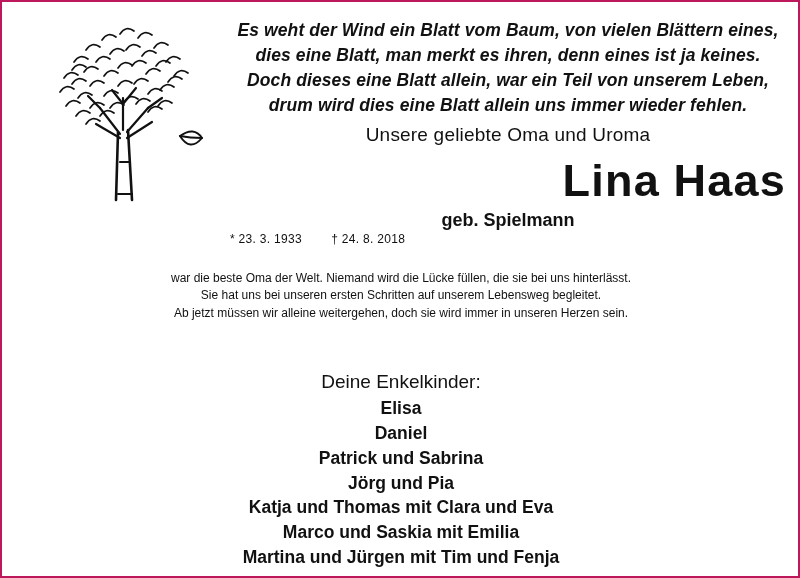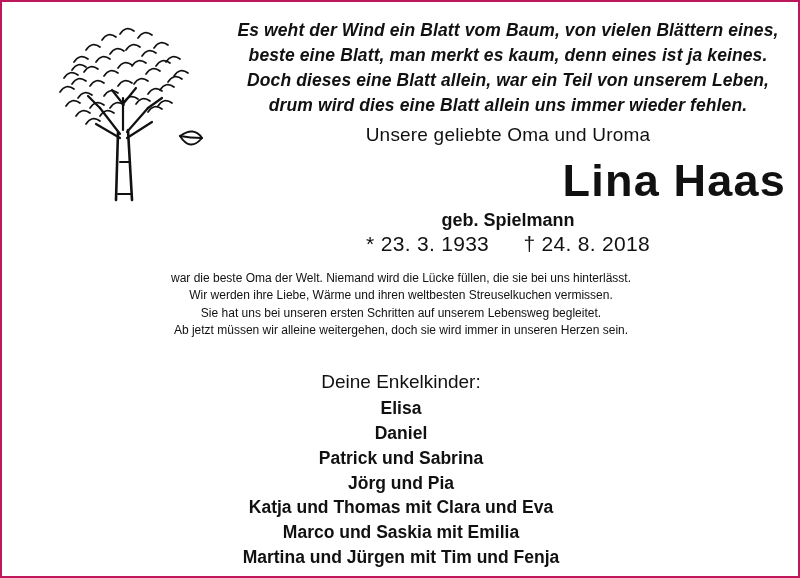--- a/index.html
+++ b/index.html
@@ -67,22 +67,21 @@
     width: 556px;
     text-align: center;
     font-size: 18px;
     font-weight: bold;
   }
   .dates {
     position: absolute;
     left: 228px;
     top: 230px;
     width: 556px;
-    text-align: center;
-    font-size: 21px;
+    font-size: 12px;
     letter-spacing: 0.3px;
   }
   .dates .sep {
     display: inline-block;
     width: 22px;
   }
   .body-text {
     position: absolute;
     left: 14px;
     top: 268px;
@@ -178,40 +177,39 @@
       <g fill="none" stroke="#111111" stroke-width="1.9" stroke-linecap="round">
 
         <path d="M160 124 q14 -10 22 2 q-12 14 -22 -2 Z"></path>
         <path d="M160 124 q10 2 22 2"></path>
       </g>
     </svg>
   </div>
 
   <div class="poem">
     <div>Es weht der Wind ein Blatt vom Baum, von vielen Blättern eines,</div>
-    <div>beste eine Blatt, man merkt es kaum, denn eines ist ja keines.</div>
+    <div>dies eine Blatt, man merkt es ihren, denn eines ist ja keines.</div>
     <div>Doch dieses eine Blatt allein, war ein Teil von unserem Leben,</div>
     <div>drum wird dies eine Blatt allein uns immer wieder fehlen.</div>
   </div>
 
   <div class="intro">Unsere geliebte Oma und Uroma</div>
 
   <div class="name">Lina Haas</div>
 
   <div class="maiden">geb. Spielmann</div>
 
   <div class="dates">
     <span>* 23. 3. 1933</span>
     <span class="sep"></span>
     <span>† 24. 8. 2018</span>
   </div>
 
   <div class="body-text">
     <div>war die beste Oma der Welt. Niemand wird die Lücke füllen, die sie bei uns hinterlässt.</div>
-    <div>Wir werden ihre Liebe, Wärme und ihren weltbesten Streuselkuchen vermissen.</div>
     <div>Sie hat uns bei unseren ersten Schritten auf unserem Lebensweg begleitet.</div>
     <div>Ab jetzt müssen wir alleine weitergehen, doch sie wird immer in unseren Herzen sein.</div>
   </div>
 
   <div class="family-heading">Deine Enkelkinder:</div>
 
   <div class="family-list">
     <div>Elisa</div>
     <div>Daniel</div>
     <div>Patrick und Sabrina</div>

